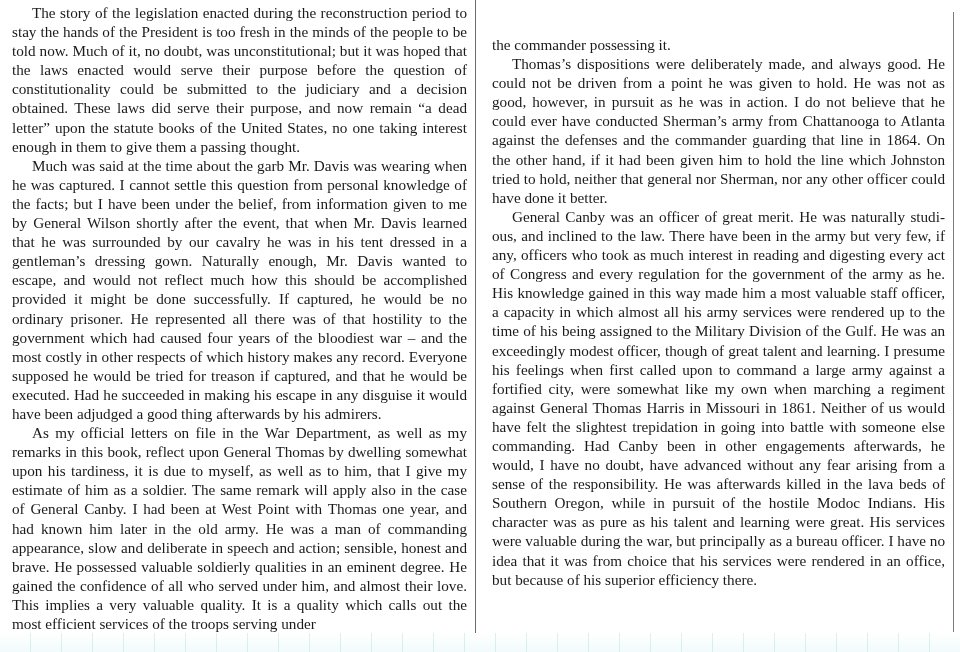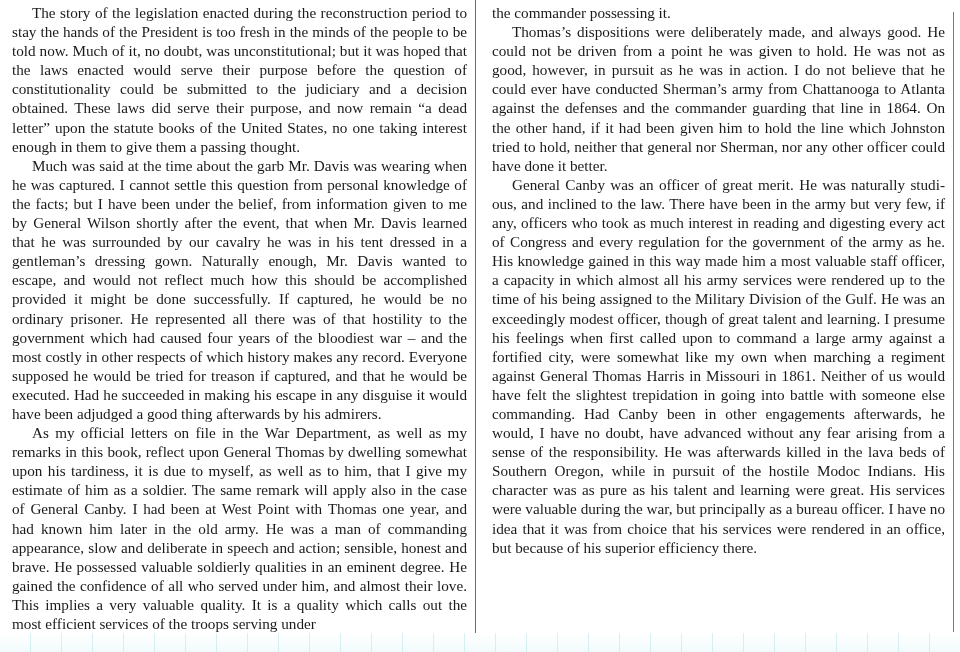--- a/index.html
+++ b/index.html
@@ -29,20 +29,21 @@
     text-align: justify;
     hyphens: manual;
   }
   .column.left {
     left: 12px;
     width: 455px;
   }
   .column.right {
     left: 492px;
     width: 453px;
+    margin-top: 32px;
   }
   .column p {
     margin: 0;
     text-indent: 20px;
   }
   .column p.continuation {
     text-indent: 0;
   }
   .divider {
     position: absolute;

